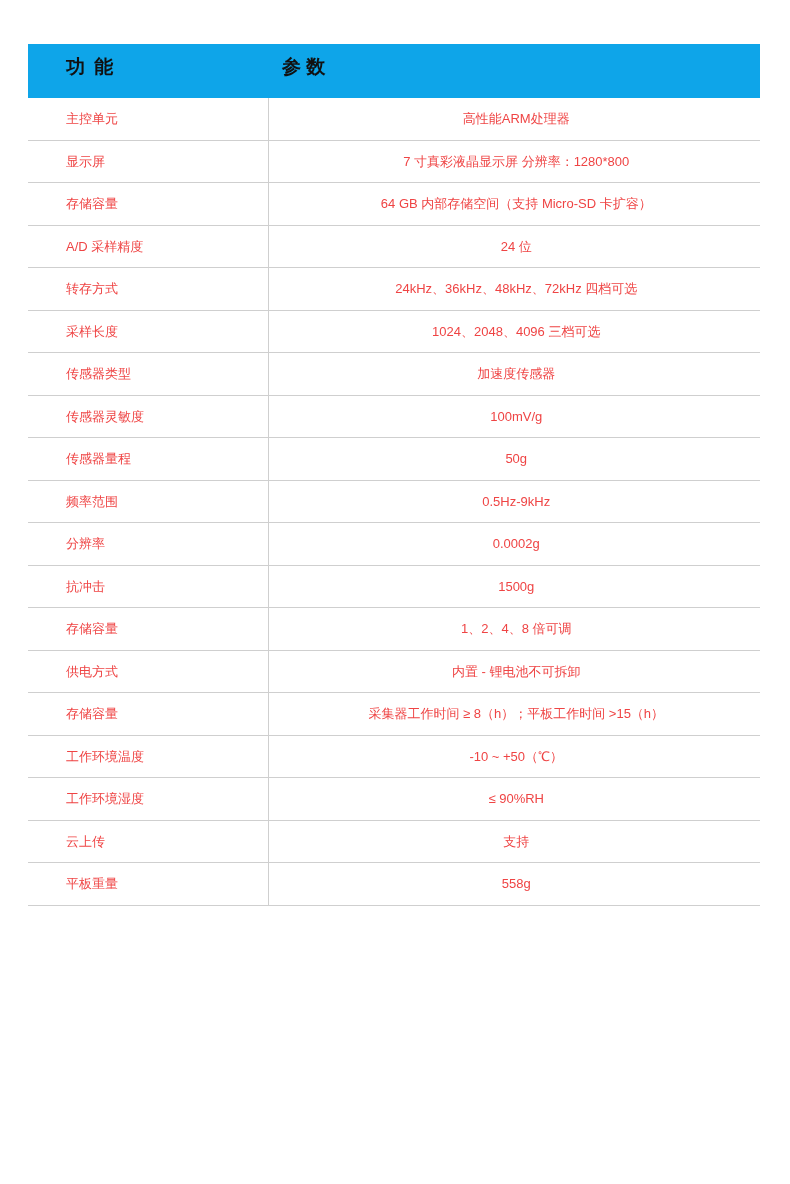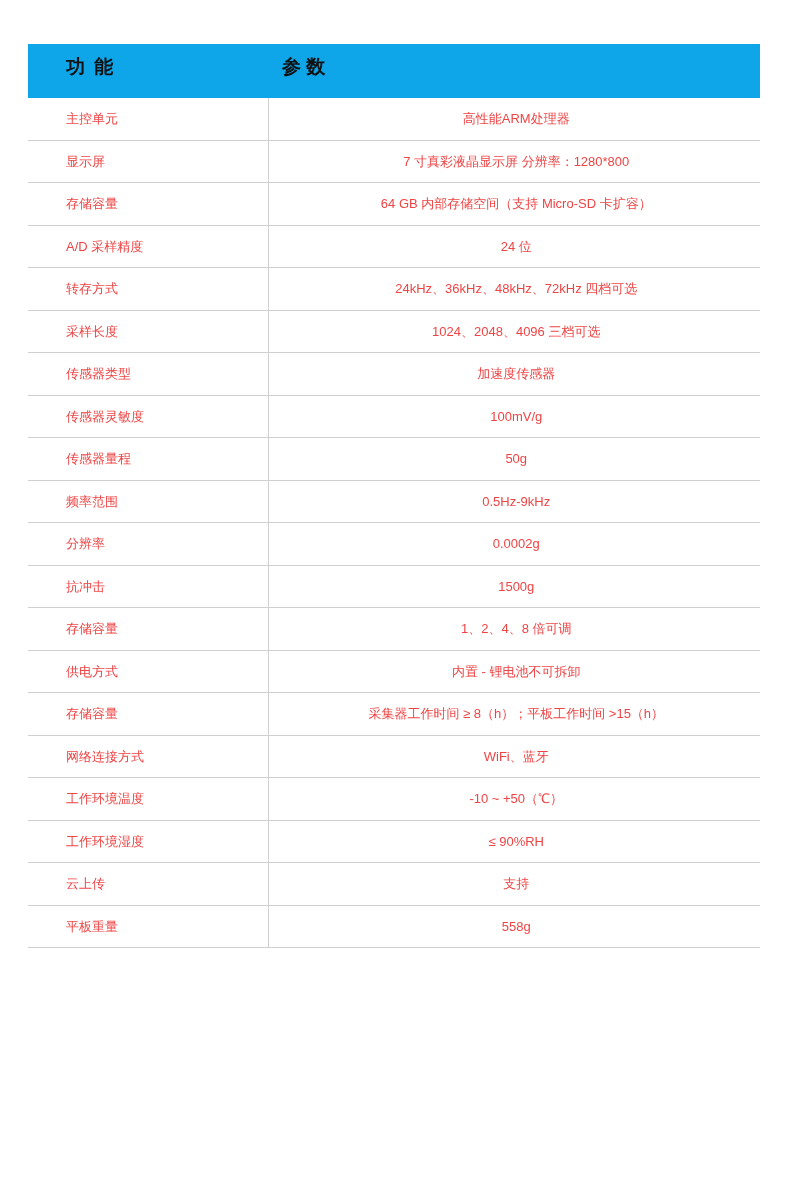--- a/index.html
+++ b/index.html
@@ -139,24 +139,20 @@
       </tr>
       <tr>
         <td class="func">供电方式</td>
         <td class="param">内置 - 锂电池不可拆卸</td>
       </tr>
       <tr>
         <td class="func">存储容量</td>
         <td class="param">采集器工作时间 ≥ 8（h）；平板工作时间 &gt;15（h）</td>
       </tr>
       <tr>
-        <td class="func">网络连接方式</td>
-        <td class="param">WiFi、蓝牙</td>
-      </tr>
-      <tr>
         <td class="func">工作环境温度</td>
         <td class="param">-10 ~ +50（℃）</td>
       </tr>
       <tr>
         <td class="func">工作环境湿度</td>
         <td class="param">≤ 90%RH</td>
       </tr>
       <tr>
         <td class="func">云上传</td>
         <td class="param">支持</td>

